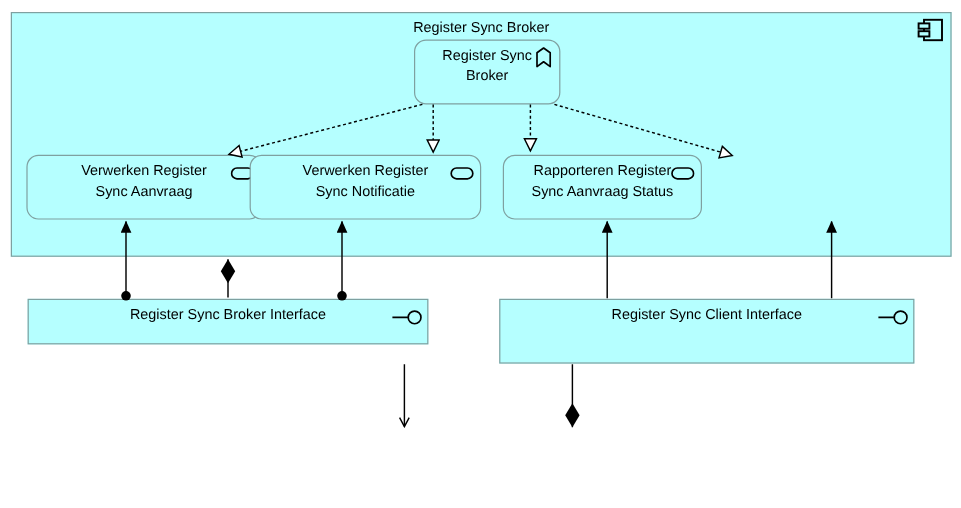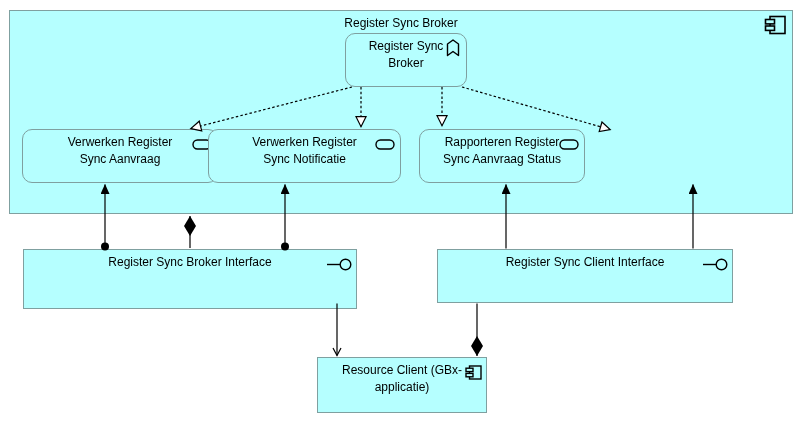--- a/index.html
+++ b/index.html
@@ -70,50 +70,40 @@
   <div class="node rounded" style="left:419px;top:129px;width:166px;height:54px;padding-left:48px;">
     <div class="node-label svc-label">
       <span class="inner">Rapporteren Register Sync Aanvraag Status</span>
     </div>
     <svg class="icon" style="right:5px;top:9px;" width="20" height="11" viewBox="0 0 20 11">
       <rect x="1" y="1" width="18" height="9" rx="4.5" fill="none" stroke="#000" stroke-width="1.4"></rect>
     </svg>
   </div>
 
 
-  <div class="node rect" style="left:23px;top:249px;width:334px;height:60px;">
+  <div class="node rect" style="left:23px;top:249px;width:334px;height:38px;">
     <div class="node-label">
       <span class="inner">Register Sync Broker Interface</span>
     </div>
     <svg class="icon" style="right:3px;top:8px;" width="27" height="13" viewBox="0 0 27 13">
       <line x1="1" y1="6.5" x2="14" y2="6.5" stroke="#000" stroke-width="1.4"></line>
       <circle cx="19.5" cy="6.5" r="5.3" fill="none" stroke="#000" stroke-width="1.4"></circle>
     </svg>
   </div>
 
-  <div class="node rect" style="left:437px;top:249px;width:296px;height:54px;">
+  <div class="node rect" style="left:416px;top:249px;width:346px;height:54px;">
     <div class="node-label">
       <span class="inner">Register Sync Client Interface</span>
     </div>
     <svg class="icon" style="right:3px;top:8px;" width="27" height="13" viewBox="0 0 27 13">
       <line x1="1" y1="6.5" x2="14" y2="6.5" stroke="#000" stroke-width="1.4"></line>
       <circle cx="19.5" cy="6.5" r="5.3" fill="none" stroke="#000" stroke-width="1.4"></circle>
     </svg>
   </div>
 
-  <div class="node rect" style="left:317px;top:357px;width:170px;height:56px;">
-    <div class="node-label rc-label">
-      <span class="inner">Resource Client (GBx-applicatie)</span>
-    </div>
-    <svg class="icon" style="right:4px;top:7px;" width="17" height="15" viewBox="0 0 17 15">
-      <rect x="4.5" y="1" width="11.5" height="13" fill="none" stroke="#000" stroke-width="1.4"></rect>
-      <rect x="1" y="3.2" width="7" height="3.4" fill="#b5ffff" stroke="#000" stroke-width="1.4"></rect>
-      <rect x="1" y="8.4" width="7" height="3.4" fill="#b5ffff" stroke="#000" stroke-width="1.4"></rect>
-    </svg>
-  </div>
 
   <svg class="overlay" width="801" height="423" viewBox="0 0 801 423">
     <defs>
       <marker id="mRealize" markerUnits="userSpaceOnUse" markerWidth="13" markerHeight="13" refX="10.8" refY="6" orient="auto">
         <path d="M1,1 L11,6 L1,11 Z" fill="#ffffff" stroke="#000" stroke-width="1.2"></path>
       </marker>
       <marker id="mSolid" markerUnits="userSpaceOnUse" markerWidth="11" markerHeight="10" refX="9.5" refY="4.5" orient="auto">
         <path d="M0,0 L10,4.5 L0,9 Z" fill="#000"></path>
       </marker>
       <marker id="mOpen" markerUnits="userSpaceOnUse" markerWidth="10" markerHeight="11" refX="8.5" refY="5" orient="auto">

